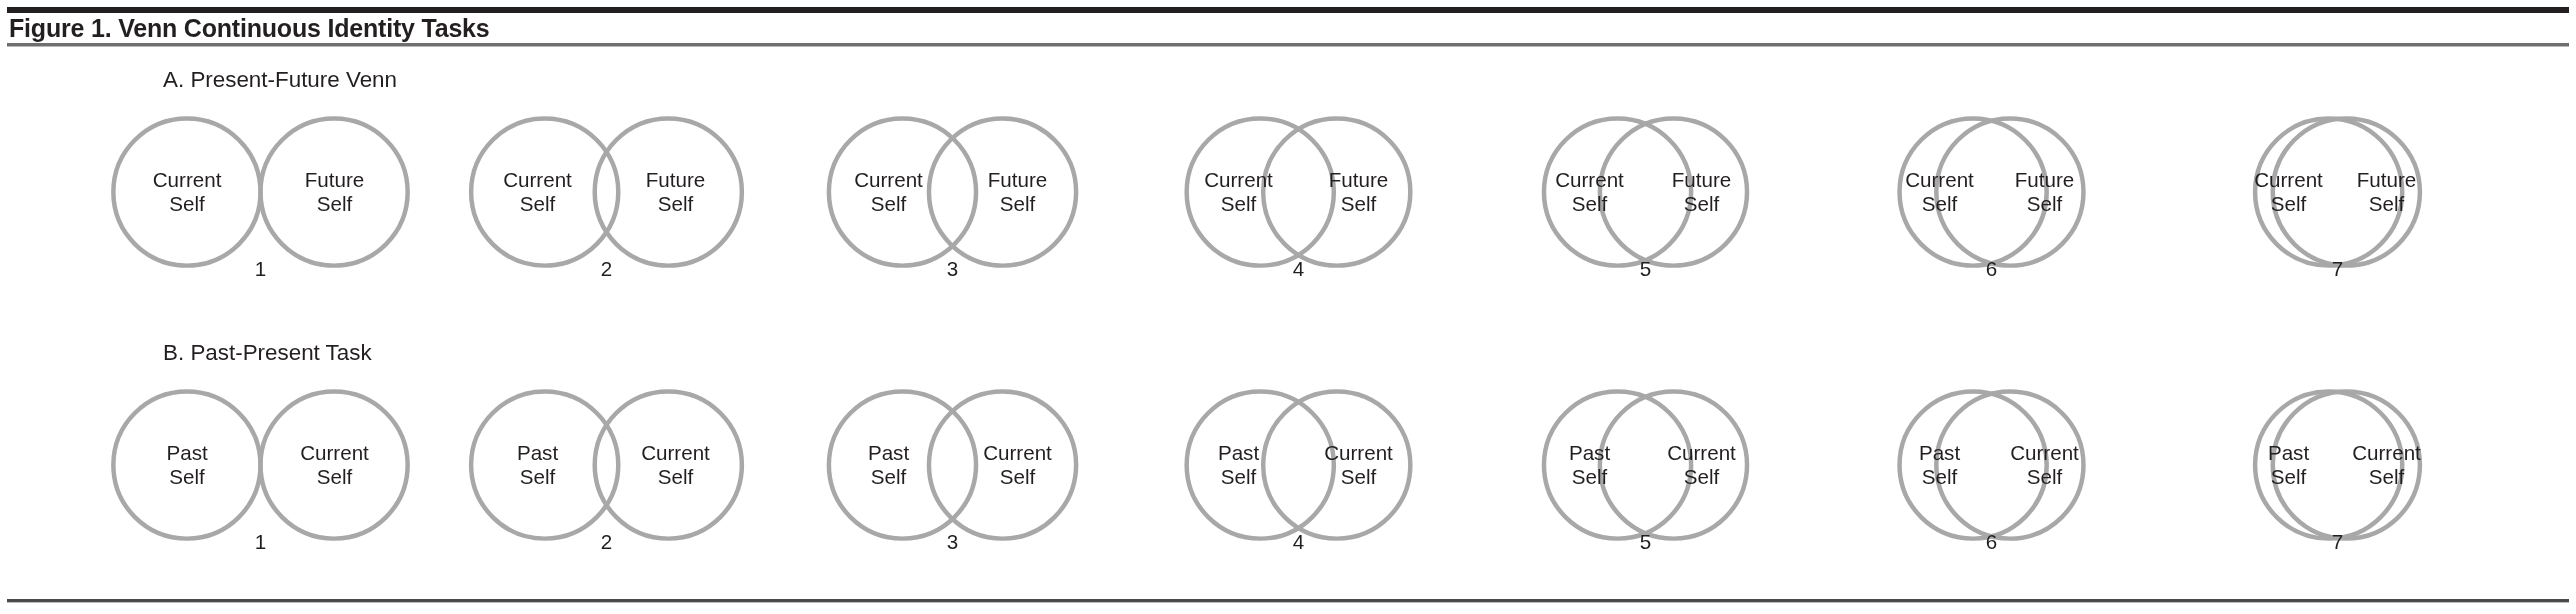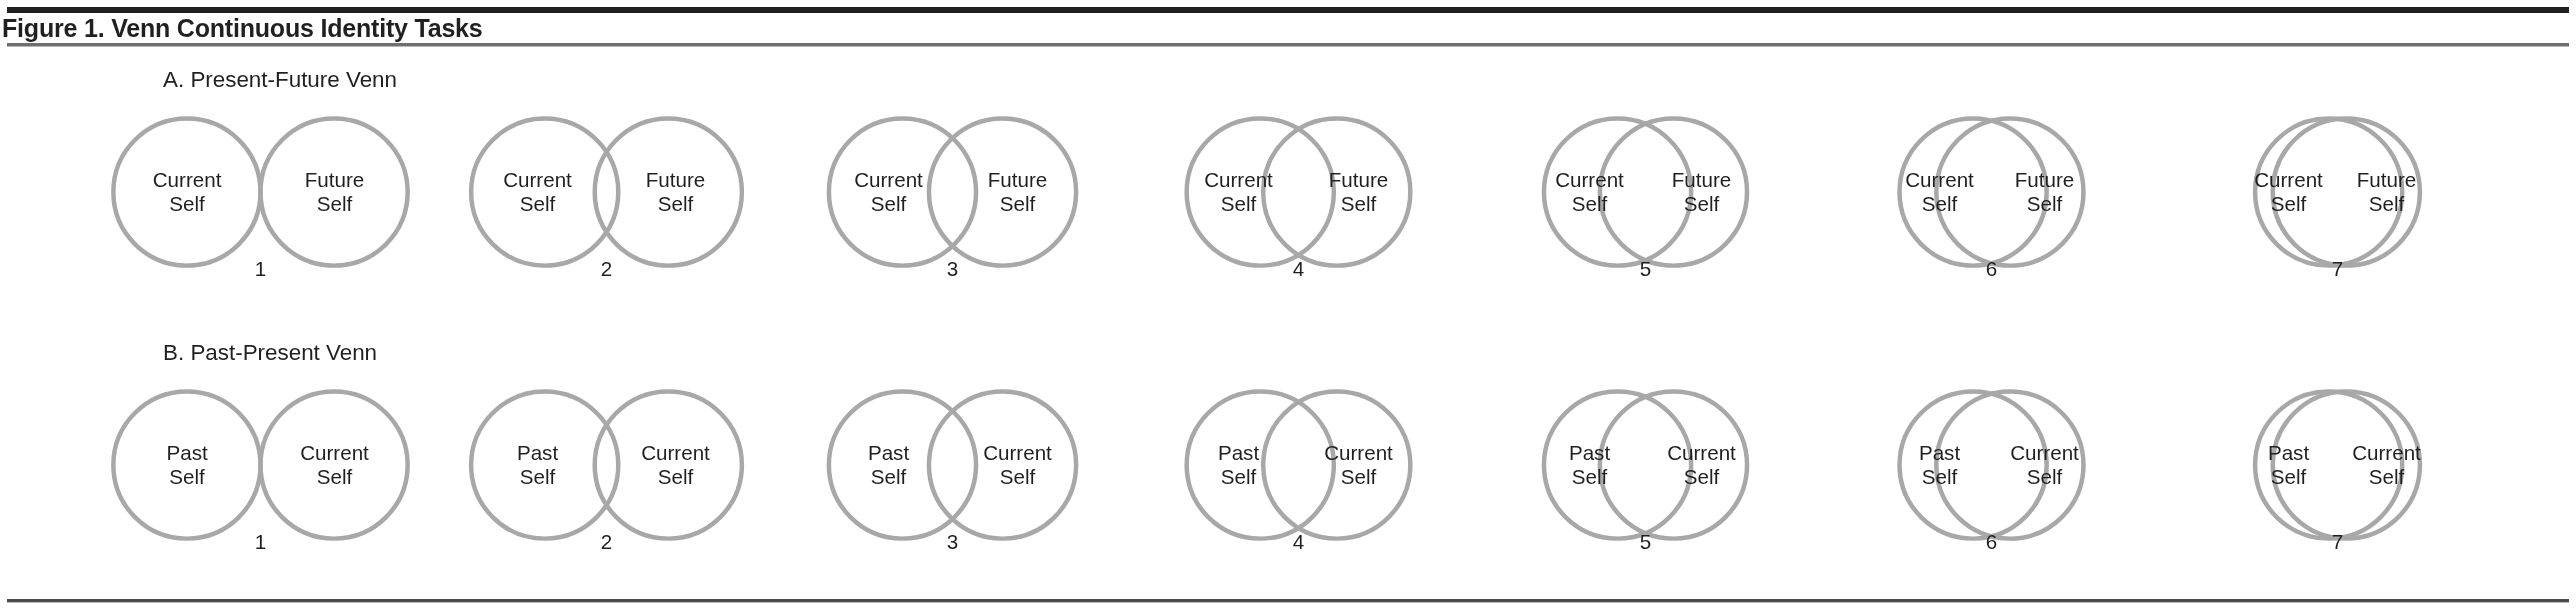--- a/index.html
+++ b/index.html
@@ -63,21 +63,21 @@
     left: 7.2px;
     top: 602px;
     width: 2562px;
     height: 0.9px;
     background: #bdbdbd;
   }
 
   
   .figure-title {
     position: absolute;
-    left: 2px;
+    left: 9px;
     top: 12.6px;
     font-size: 25px;
     font-weight: bold;
     letter-spacing: -0.2px;
     color: #231f20;
     line-height: 30.5px;
     white-space: nowrap;
   }
 
   
@@ -232,21 +232,21 @@
           <div class="venn-label" style="left: 45px; top: 63px;">Current
 Self</div>
           <div class="venn-label" style="left: 143px; top: 63px;">Future
 Self</div>
           <div class="venn-number">7</div>
         </div>
       </div>
   </div>
 
   <div class="panel panel-b">
-    <div class="panel-heading">B. Past-Present Venn</div>
+    <div class="panel-heading">B. Past-Present Task</div>
     <div class="venn-row" id="row-b">
         <div class="venn-group" style="left: 99px;">
           <svg class="venn-svg" viewBox="0 0 360 195">
             <circle cx="98" cy="97" r="82" fill="none" stroke="#a8a8a8" stroke-width="5"></circle>
             <circle cx="262" cy="97" r="82" fill="none" stroke="#a8a8a8" stroke-width="5"></circle>
           </svg>
           <div class="venn-label" style="left: 20.6px; top: 63px;">Past
 Self</div>
           <div class="venn-label" style="left: 168px; top: 63px;">Current
 Self</div>

